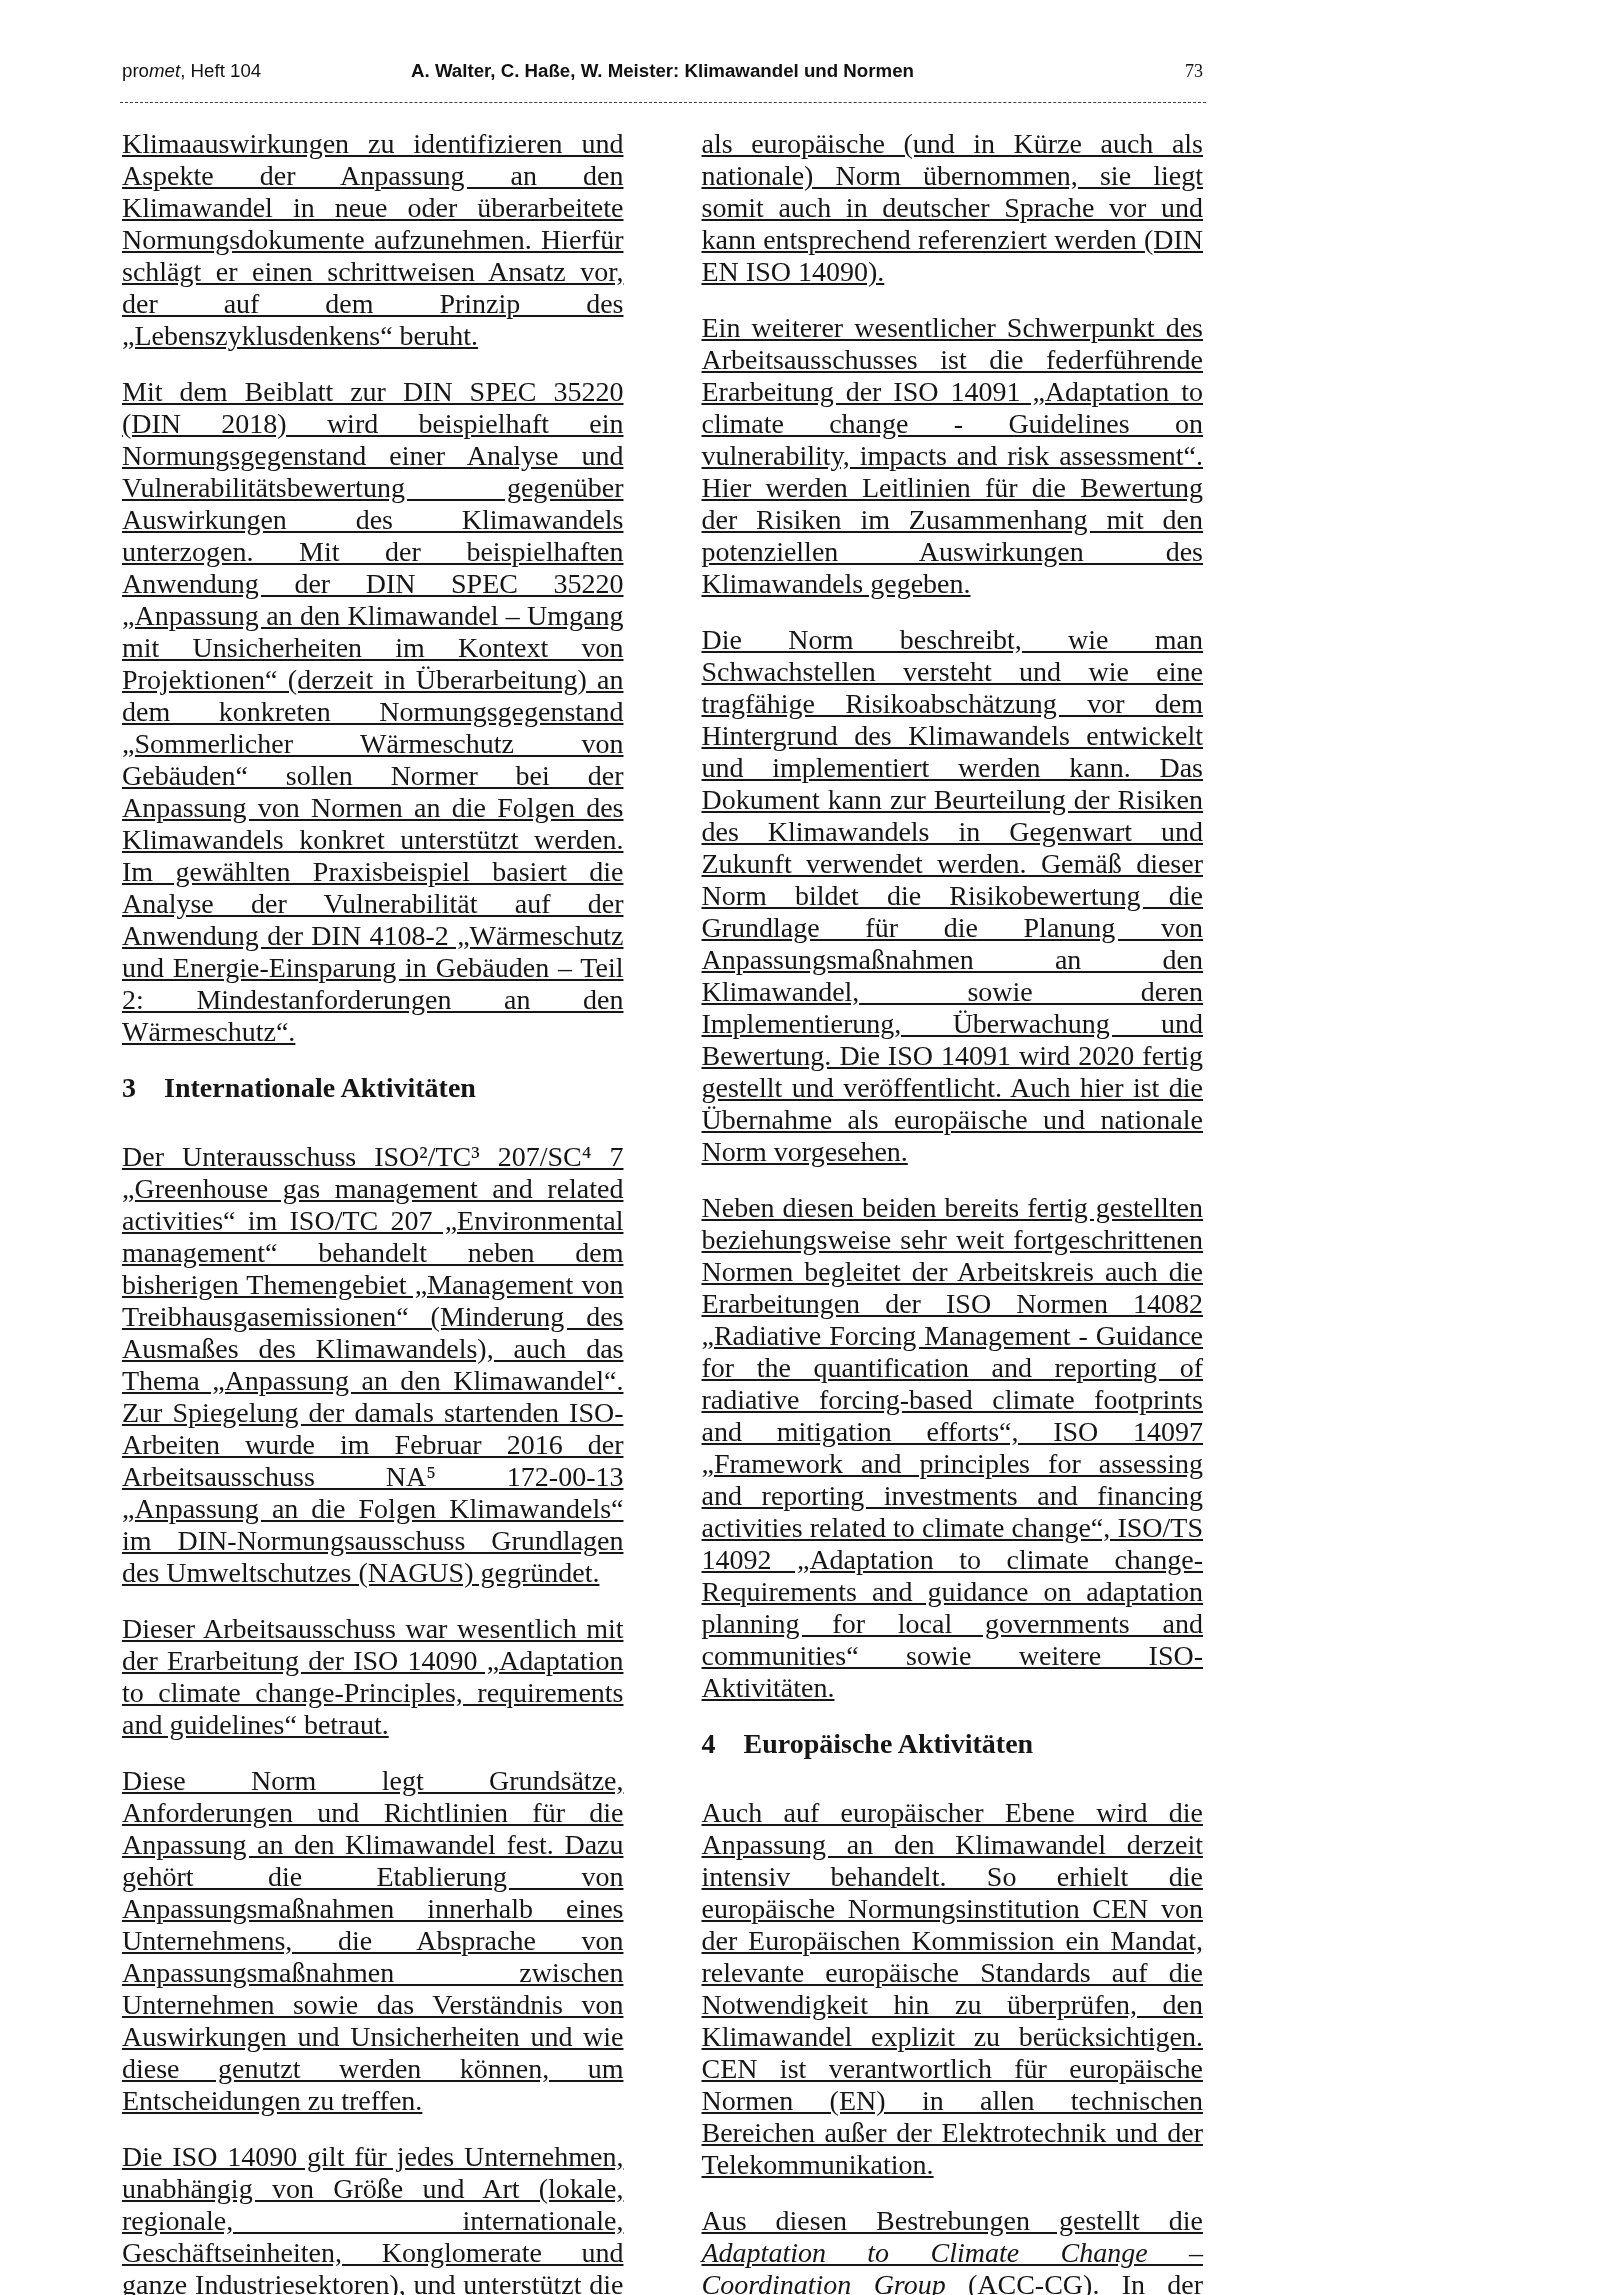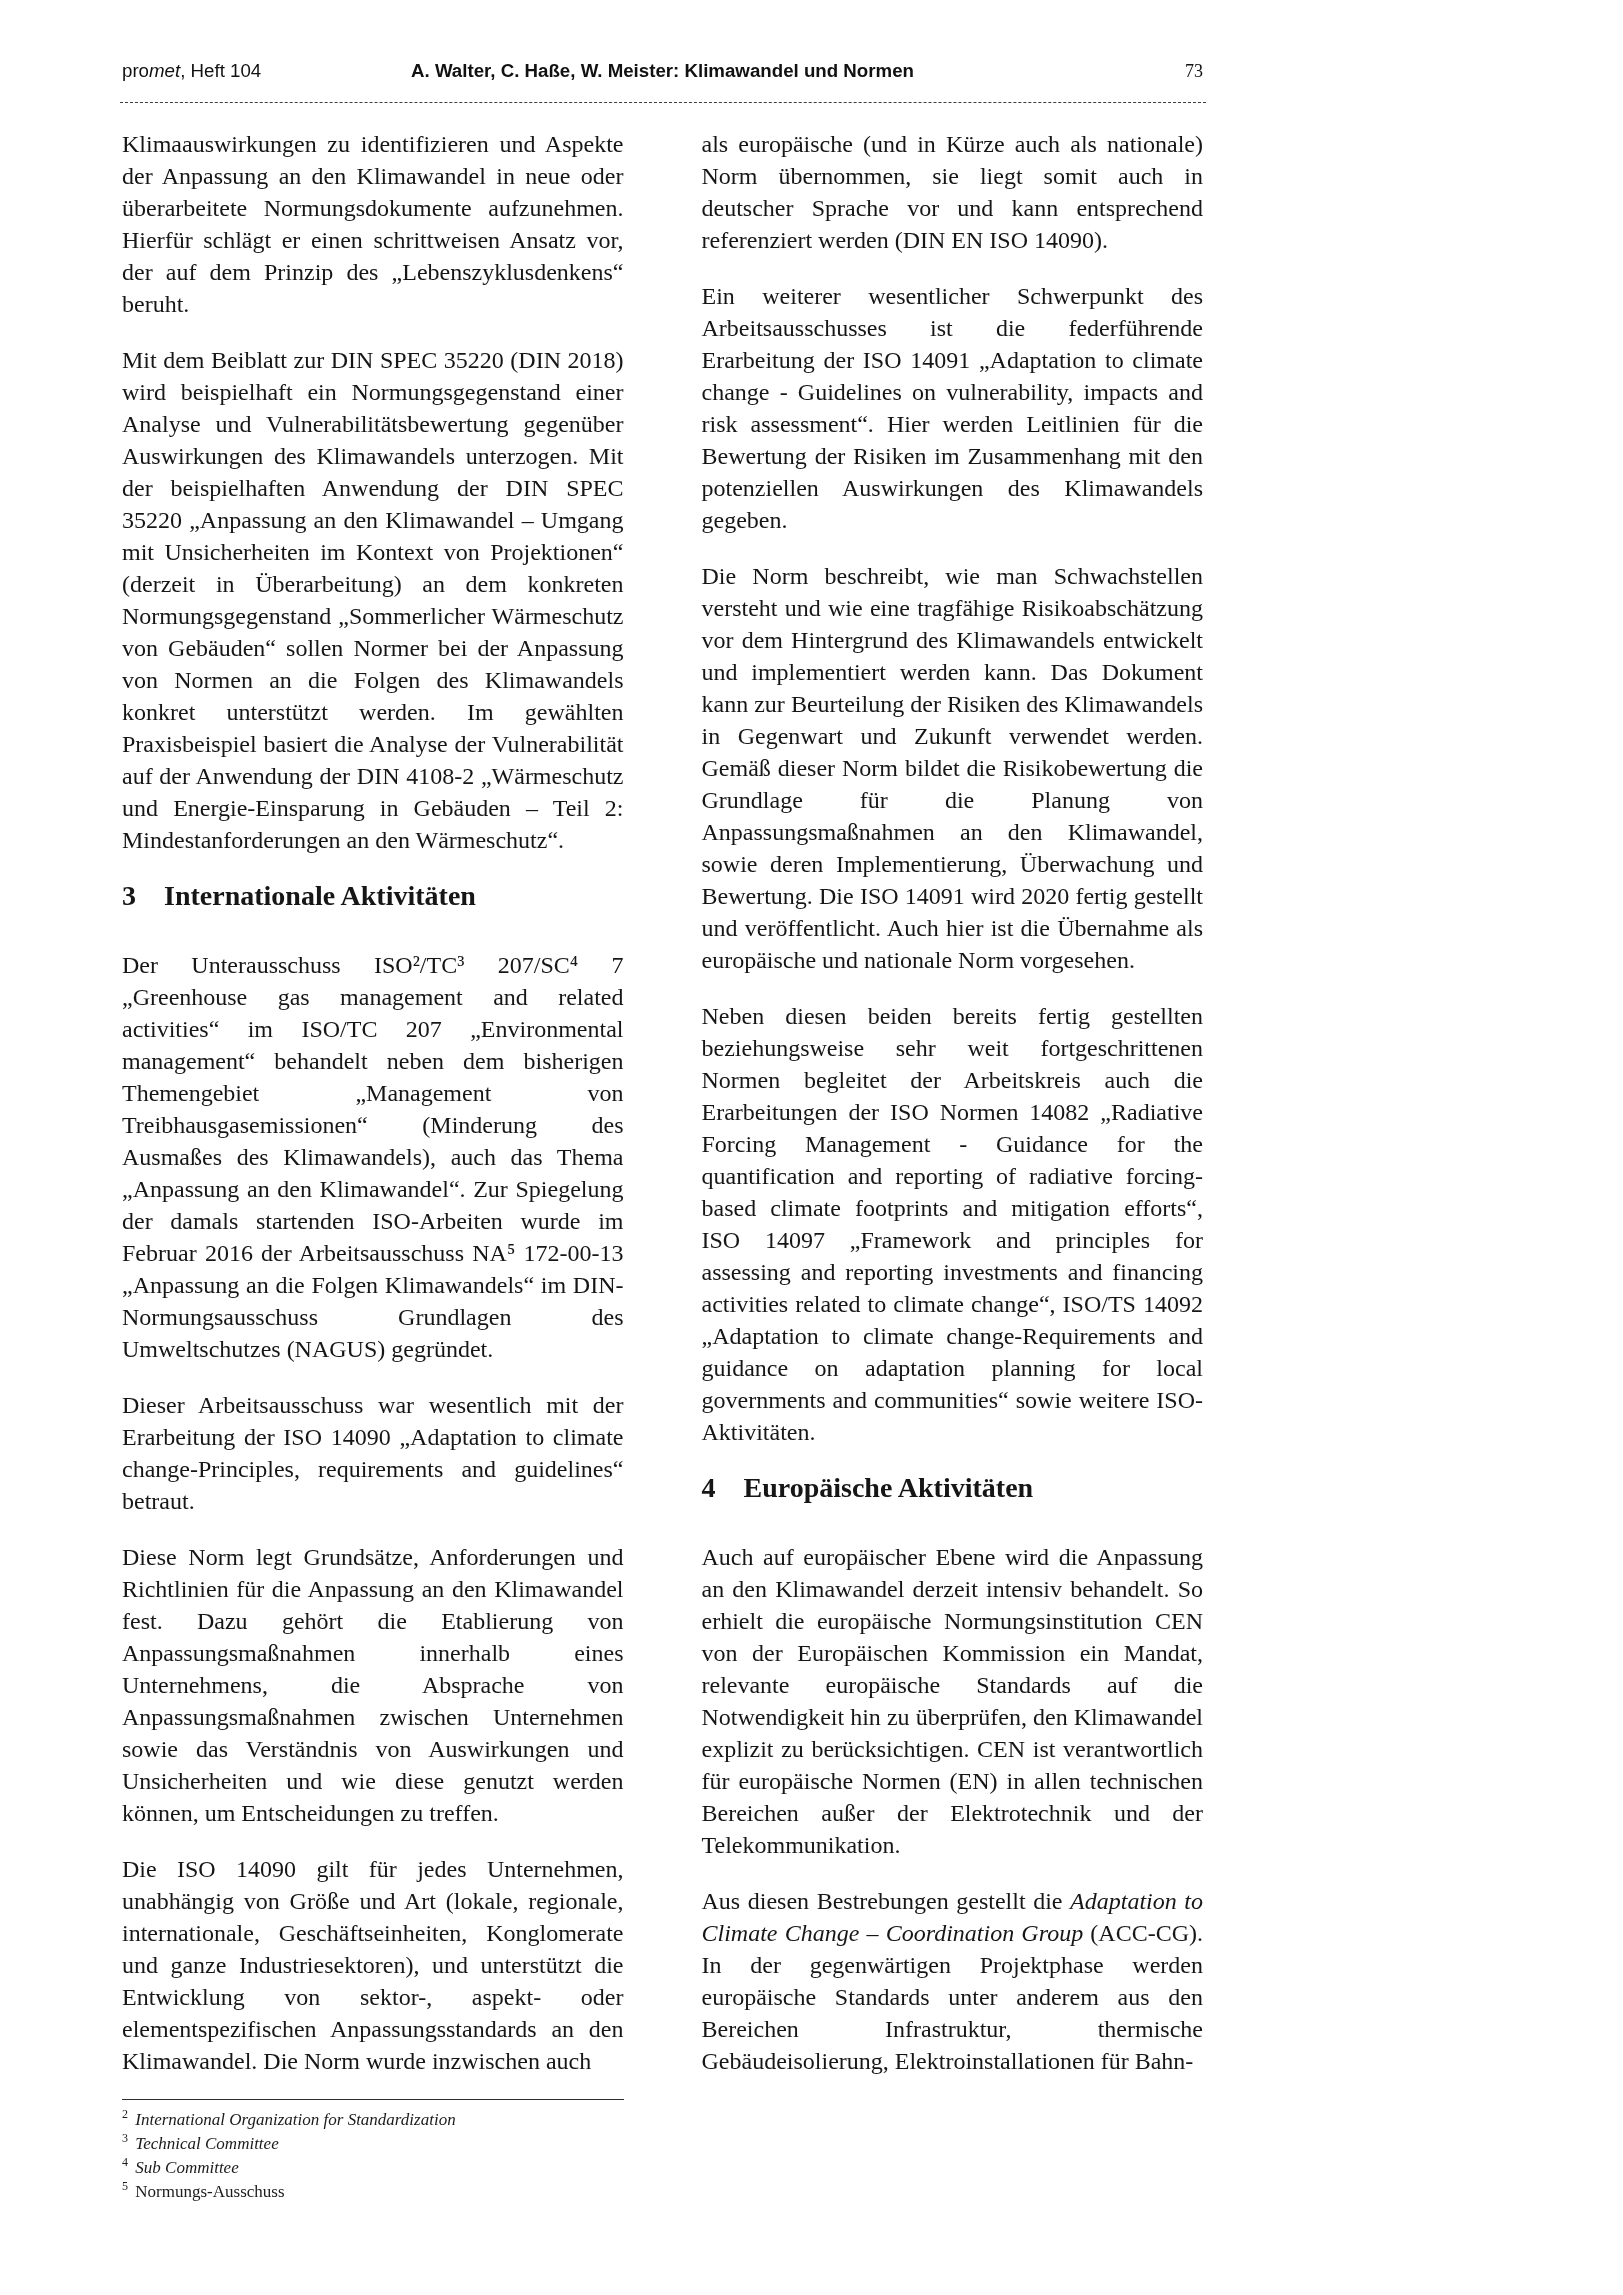--- a/index.html
+++ b/index.html
@@ -41,24 +41,25 @@
   .cols {
     position: absolute;
     left: 122px; right: 118px; top: 128px;
     display: grid;
     grid-template-columns: 1fr 1fr;
     column-gap: 78px;
   }
   .col { min-width: 0; }
   .col p {
     margin: 0 0 24px 0;
-    font-size: 24px;
+    font-size: 28px;
     line-height: 32px;
     text-align: justify;
     hyphens: auto;
+    text-decoration: underline;
     -webkit-hyphens: auto;
   }
   .col p.last { margin-bottom: 0; }
   .sect {
     font-size: 28px;
     line-height: 32px;
     font-weight: 700;
     margin: 21px 0 37px 0;
   }
   .sect-num { display: inline-block; margin-right: 28px; }

